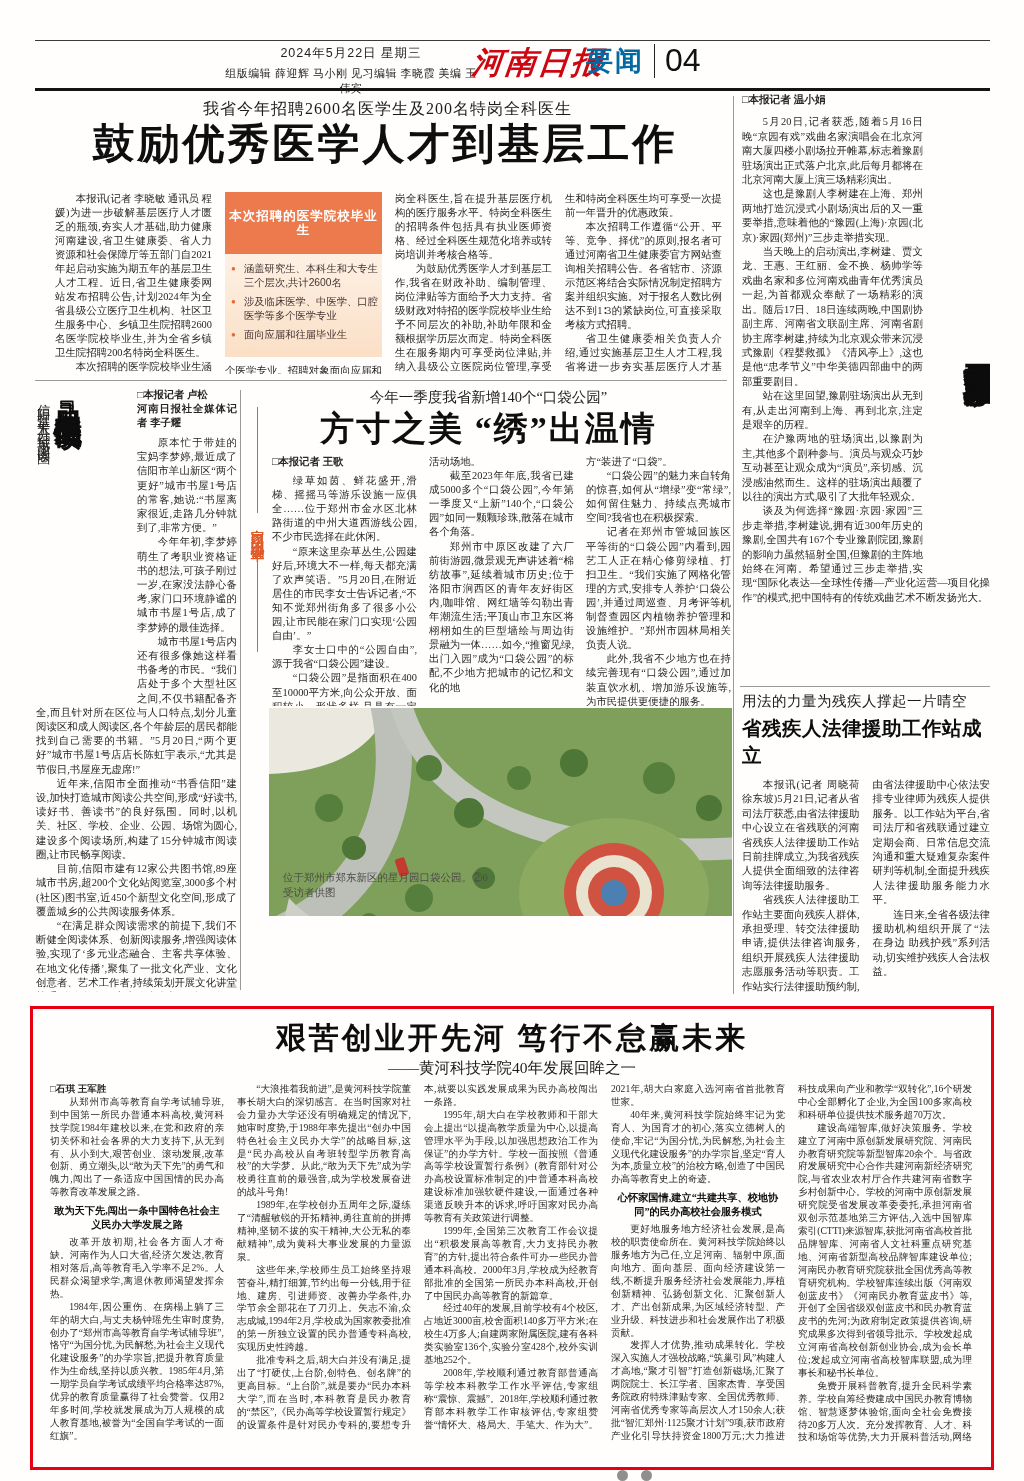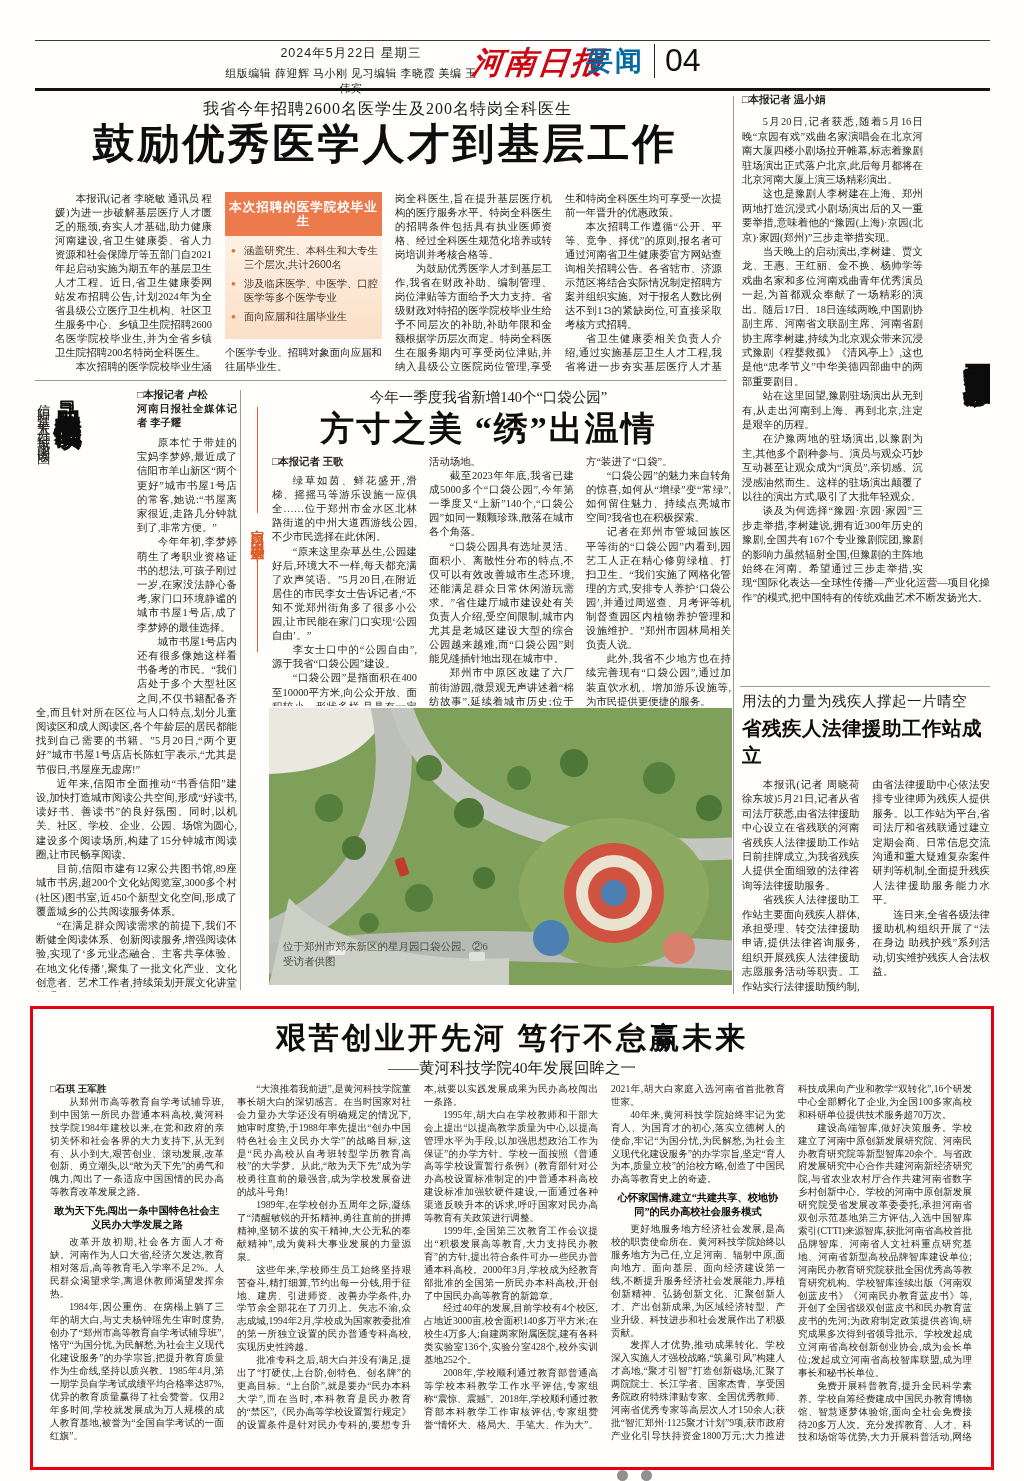--- a/index.html
+++ b/index.html
@@ -27,21 +27,21 @@
   p.byline{text-indent:0;font-weight:bold;font-family:"Liberation Sans",sans-serif;}
 
   
   .top-kicker{position:absolute;left:55px;top:99px;width:665px;text-align:center;font-size:16px;color:#1c1c1c;letter-spacing:1px;}
   .top-headline{position:absolute;left:35px;top:116px;width:700px;text-align:center;font-size:42px;
                 font-weight:bold;color:#0e0e0e;letter-spacing:3px;}
   .top-cols{position:absolute;left:55px;top:192px;width:668px;height:182px;display:flex;gap:13px;}
   .top-col{width:157px;height:182px;overflow:hidden;font-size:10.4px;line-height:14px;color:#262626;}
   .infobox{font-family:"Liberation Sans",sans-serif;margin-bottom:7px;}
   .infobox-title{background:#ec7a4d;color:#fff;font-weight:bold;font-size:12.5px;text-align:center;
-                 padding:8px 2px;letter-spacing:1px;}
+                 padding:17px 2px;letter-spacing:1px;}
   .infobox-body{background:linear-gradient(#fdf1e4,#fbdfc6);padding:8px 2px 9px 6px;}
   .infobox-body p{text-indent:0;position:relative;padding-left:13px;font-size:10.3px;line-height:13.5px;
                   color:#433;margin-bottom:6px;text-align:left;}
   .infobox-body p::before{content:"●";position:absolute;left:0;top:0;color:#e86a33;font-size:8px;}
 
   
   .reading{position:absolute;left:36px;top:388px;width:201px;height:604px;overflow:hidden;
            font-size:10.4px;line-height:14.2px;color:#262626;}
   .reading-heads{float:left;width:92px;height:310px;display:flex;gap:10px;margin-right:9px;}
   .reading-kicker{writing-mode:vertical-rl;font-size:13px;letter-spacing:4px;color:#222;height:300px;
@@ -56,21 +56,21 @@
   .park-headline{position:absolute;left:0;top:21px;width:100%;text-align:center;font-size:34px;
                  font-weight:bold;color:#0e0e0e;letter-spacing:2px;}
   .park-sidelabel{position:absolute;left:3px;top:22px;height:245px;width:18px;display:flex;
                   flex-direction:column;align-items:center;}
   .park-sidelabel .bar{width:1px;background:#e06030;flex:1;}
   .park-sidelabel .txt{writing-mode:vertical-rl;color:#e05a28;font-size:13.5px;font-weight:bold;
                        letter-spacing:3px;padding:6px 0;font-family:"Liberation Sans",sans-serif;}
   .park-cols{position:absolute;left:27px;top:70px;width:460px;height:251px;display:flex;gap:12px;}
   .park-col{width:145px;height:251px;overflow:hidden;font-size:10.4px;line-height:14.1px;color:#262626;}
   .park-col .byline{font-size:10.4px;margin-bottom:5px;}
-  .photo{position:absolute;left:24px;top:323px;width:463px;height:277px;overflow:hidden;background:#7b9a55;}
+  .photo{position:absolute;left:24px;top:323px;width:463px;height:208px;overflow:hidden;background:#7b9a55;}
   .photo svg{display:block;}
   .photo-caption{position:absolute;left:14px;bottom:16px;width:215px;font-size:10.5px;line-height:15px;
                  color:#4c4c48;text-indent:0;}
 
   
   .opera{position:absolute;left:742px;top:92px;width:248px;height:592px;overflow:hidden;
          font-size:10.4px;line-height:14.4px;color:#262626;}
   .opera-headline{float:right;width:58px;height:480px;margin-left:9px;writing-mode:vertical-rl;
                   font-size:40px;font-weight:bold;color:#0c0c0c;text-align:center;}
   .opera .byline{font-size:10.6px;margin-bottom:9px;}
@@ -180,21 +180,20 @@
         <div>
             <p>绿草如茵、鲜花盛开,滑梯、摇摇马等游乐设施一应俱全……位于郑州市金水区北林路街道的中州大道西游线公园,不少市民选择在此休闲。</p>
             <p>“原来这里杂草丛生,公园建好后,环境大不一样,每天都充满了欢声笑语。”5月20日,在附近居住的市民李女士告诉记者,“不知不觉郑州街角多了很多小公园,让市民能在家门口实现‘公园自由’。”</p>
             <p>李女士口中的“公园自由”,源于我省“口袋公园”建设。</p>
             <p>“口袋公园”是指面积在400至10000平方米,向公众开放、面积较小、形状多样,且具有一定游憩功能的公园绿化活动场地。2022年,我省印发有关通知推进“口袋公园”建设,见缝插绿,打开围墙等,充分利用城市边角地建设公园绿化</p>
           </div>
       </div>
       <div class="park-col">
           <p class="noindent">活动场地。</p>
           <p>截至2023年年底,我省已建成5000多个“口袋公园”,今年第一季度又“上新”140个,“口袋公园”如同一颗颗珍珠,散落在城市各个角落。</p>
-          <p>“口袋公园具有选址灵活、面积小、离散性分布的特点,不仅可以有效改善城市生态环境,还能满足群众日常休闲游玩需求。”省住建厅城市建设处有关负责人介绍,受空间限制,城市内尤其是老城区建设大型的综合公园越来越难,而“口袋公园”则能见缝插针地出现在城市中。</p>
           <p>郑州市中原区改建了六厂前街游园,微景观无声讲述着“棉纺故事”,延续着城市历史;位于洛阳市涧西区的青年友好街区内,咖啡馆、网红墙等勾勒出青年潮流生活;平顶山市卫东区将栩栩如生的巨型墙绘与周边街景融为一体……如今,“推窗见绿,出门入园”成为“口袋公园”的标配,不少地方把城市的记忆和文化的地</p>
         </div>
       <div class="park-col">
           <p class="noindent">方“装进了“口袋”。</p>
           <p>“口袋公园”的魅力来自转角的惊喜,如何从“增绿”变“常绿”,如何留住魅力、持续点亮城市空间?我省也在积极探索。</p>
           <p>记者在郑州市管城回族区平等街的“口袋公园”内看到,园艺工人正在精心修剪绿植、打扫卫生。“我们实施了网格化管理的方式,安排专人养护‘口袋公园’,并通过周巡查、月考评等机制督查园区内植物养护管理和设施维护。”郑州市园林局相关负责人说。</p>
           <p>此外,我省不少地方也在持续完善现有“口袋公园”,通过加装直饮水机、增加游乐设施等,为市民提供更便捷的服务。</p>
         </div>
     </div>
     <div class="photo">

